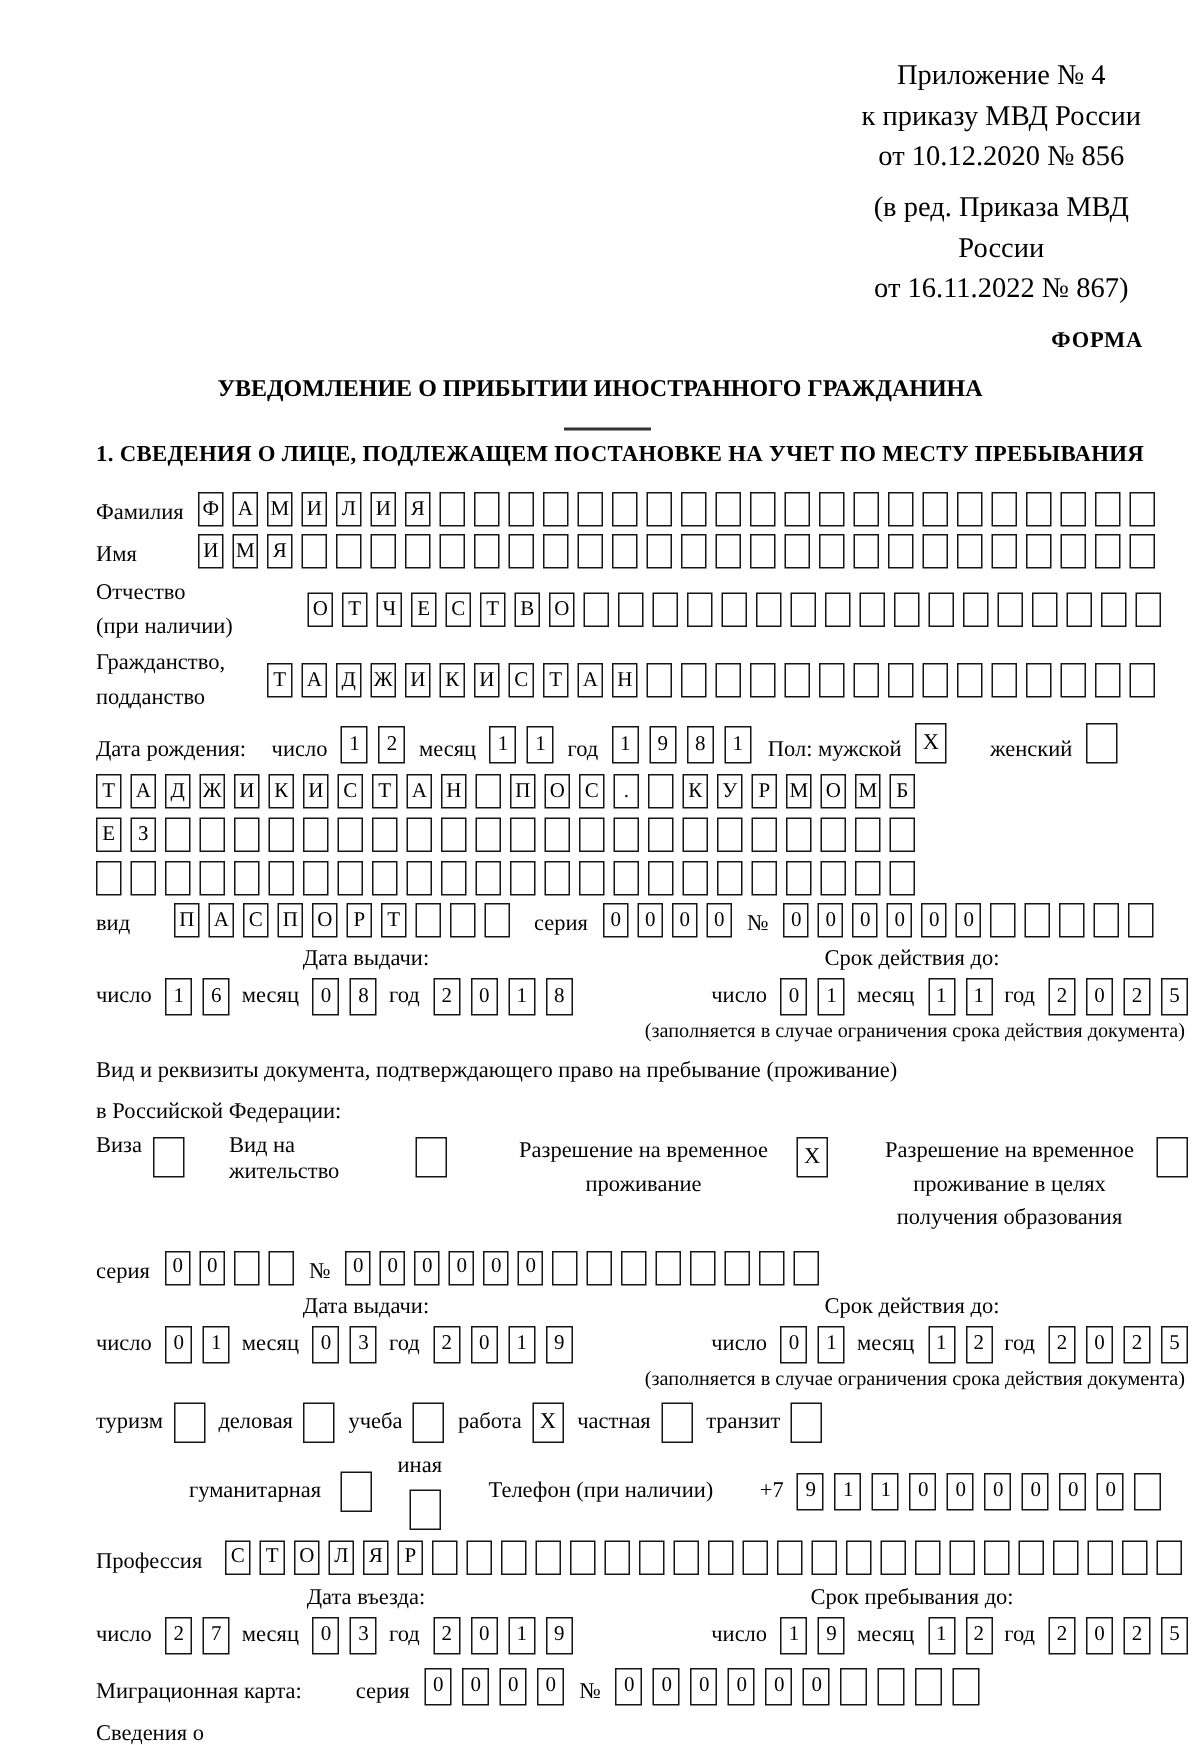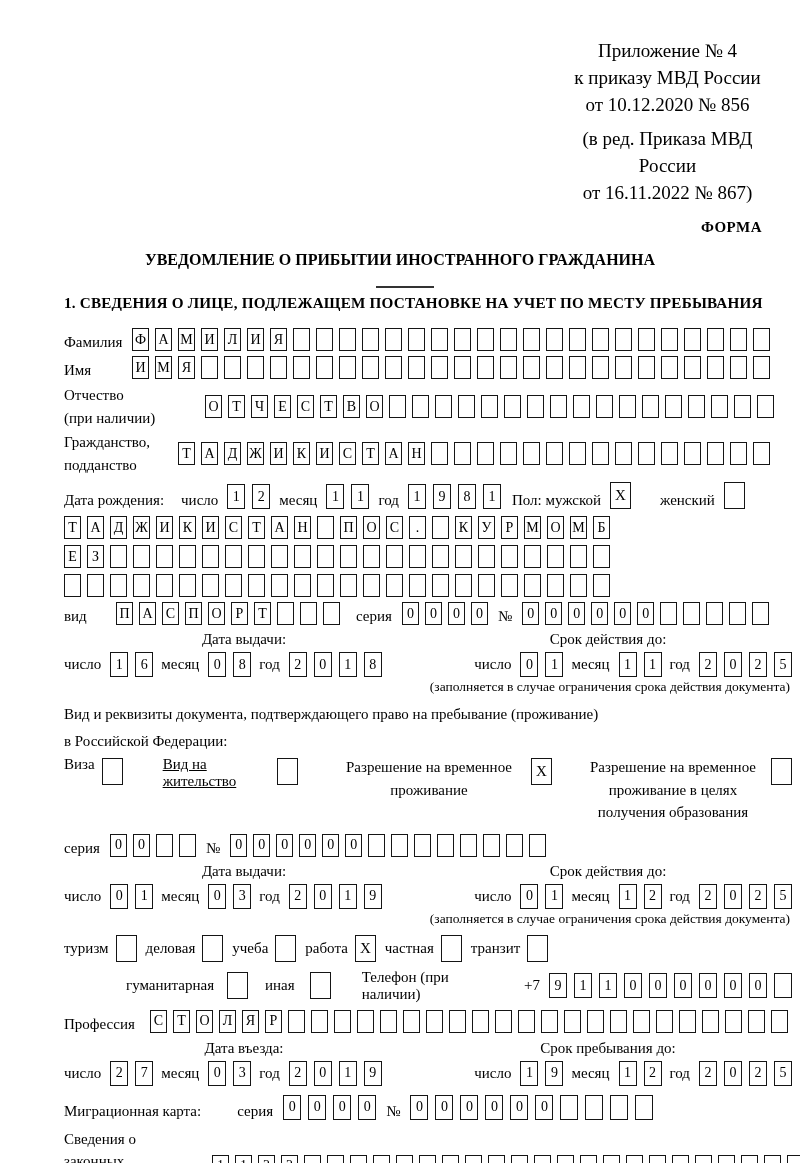--- a/index.html
+++ b/index.html
@@ -416,21 +416,21 @@
   <div class="lh" style="margin-bottom:4px;">Вид и реквизиты документа, подтверждающего право на пребывание (проживание)</div>
   <div class="lh" style="margin-bottom:4px;">в Российской Федерации:</div>
 
   <div class="permit-row">
     <span class="pair">
       <span>Виза</span>
       <span class="boxgroup check">
           <span class="cb"></span>
         </span>
     </span>
-    <span class="pair" style="margin-left:10px;text-decoration:underline;">
+    <span class="pair" style="margin-left:0;">
       <span>Вид на жительство</span>
       <span class="boxgroup check" style="margin-left:8px;">
           <span class="cb"></span>
         </span>
     </span>
     <span class="pair" style="margin-left:6px;">
       <span class="opt-label" style="width:190px;">Разрешение на временное проживание</span>
       <span class="boxgroup check">
           <span class="cb">X</span>
         </span>
@@ -557,21 +557,21 @@
     </span>
   </div>
 
   <div class="purpose-row indent60">
     <span class="pair">
       <span>гуманитарная</span>
       <span class="boxgroup check" style="margin-left:6px;">
           <span class="cb"></span>
         </span>
     </span>
-    <span class="pair" style="margin-left:8px;">
+    <span class="pair" style="margin-left:8px;flex-direction:column;">
       <span>иная</span>
       <span class="boxgroup check" style="margin-left:8px;">
           <span class="cb"></span>
         </span>
     </span>
     <span style="margin-left:22px;">Телефон (при наличии)</span>
     <span style="margin-left:22px;">+7</span>
     <span class="boxgroup db">
         <span class="cb">9</span>
         <span class="cb">1</span>

